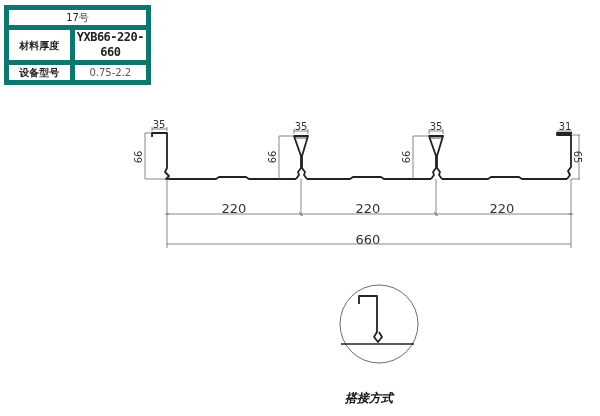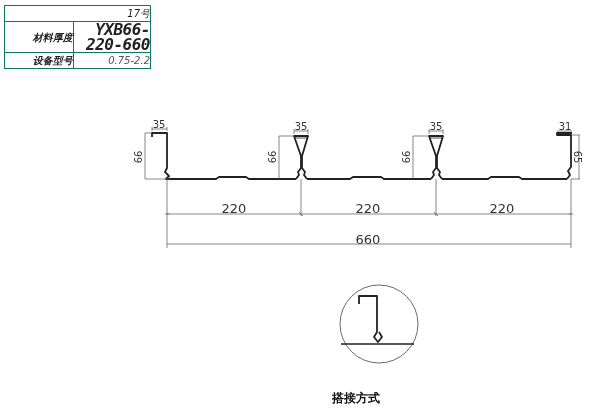--- a/index.html
+++ b/index.html
@@ -1,29 +1,29 @@
 <!DOCTYPE html>
 <html><head>
   <meta charset="utf-8">
   <style>
     html, body { margin: 0; padding: 0; background: #ffffff; }
     body { width: 600px; height: 416px; position: relative; overflow: hidden;
            font-family: "DejaVu Sans", sans-serif; color: #222; }
     .spec-table { position: absolute; left: 4px; top: 5px; width: 147px;
                   border-collapse: collapse; font-size: 10px; }
-    .spec-table td { border: 1px solid #0f766e; height: 15px; padding: 0; text-align: right; line-height: 15px; font-style: italic; }
+    .spec-table td { border: 5px solid #0f766e; height: 15px; padding: 0; text-align: center; line-height: 15px; }
     .spec-table td.k { width: 70px; font-weight: bold; }
     .spec-table td.v { width: 77px; }
-    .spec-table td.model { font-family: "DejaVu Sans Mono", monospace; font-weight: bold; font-size: 16px; letter-spacing: -0.5px; }
+    .spec-table td.model { font-family: "DejaVu Sans Mono", monospace; font-weight: bold; font-size: 12px; letter-spacing: -0.5px; }
     .spec-table td.light { color: #555; }
     .spec-table td.title { font-weight: normal; }
     svg.drawing { position: absolute; left: 0; top: 0; }
     svg text { font-family: "DejaVu Sans", sans-serif; fill: #333; }
-    .caption { position: absolute; left: 326px; top: 390px; width: 60px; text-align: center;
-               font-size: 12px; font-weight: bold; color: #111; }
+    .caption { position: absolute; left: 339px; top: 390px; width: 60px; text-align: center;
+               font-size: 12px; font-weight: bold; color: #111; font-style: italic; }
   </style>
 </head>
 <body>
 
 <table class="spec-table">
   <tbody>
       <tr>
     <td colspan="2" class="title">17号</td>
   </tr>
   <tr>

